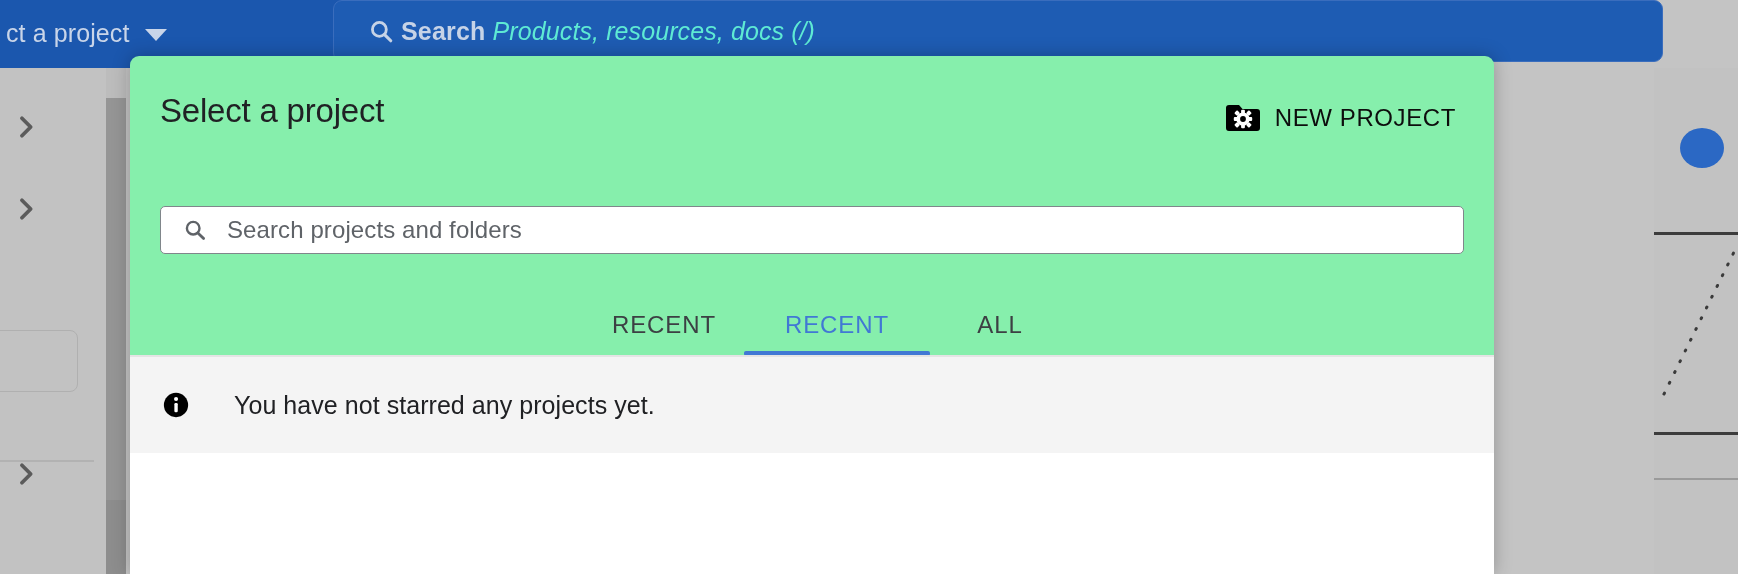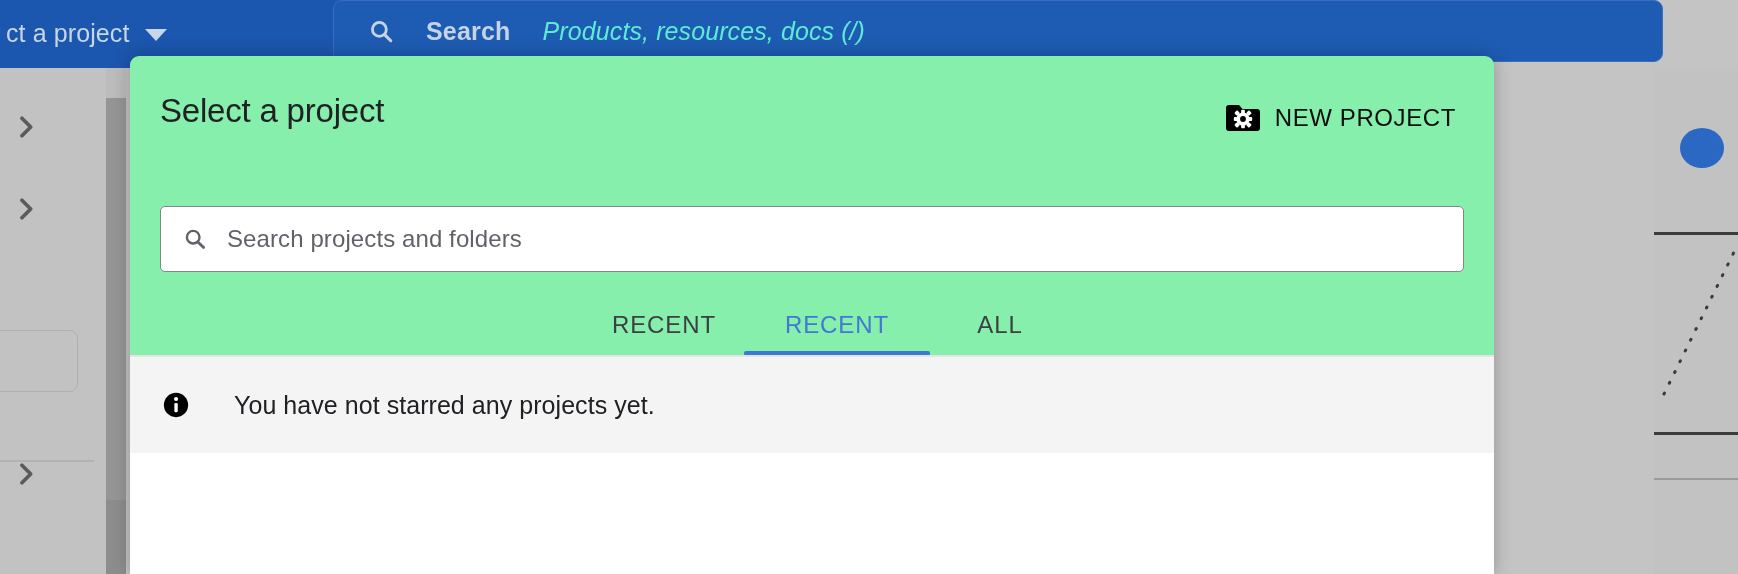--- a/index.html
+++ b/index.html
@@ -70,21 +70,21 @@
     top: 0px;
     width: 1330px;
     height: 62px;
     border: 1.5px solid #3a6dbd;
     border-radius: 9px;
     background: #1e5cb3;
     box-sizing: border-box;
     display: flex;
     align-items: center;
     padding-left: 34px;
-    gap: 32px;
+    gap: 7px;
   }
   .search-glass {
     width: 26px;
     height: 26px;
     flex: 0 0 auto;
     display: block;
   }
   .search-word {
     color: #c6d3e7;
     font-size: 25px;
@@ -252,21 +252,21 @@
     color: #0d0d0d;
     cursor: pointer;
     white-space: nowrap;
   }
 
   .search-field {
     position: absolute;
     left: 30px;
     top: 150px;
     width: 1304px;
-    height: 66px;
+    height: 48px;
     box-sizing: border-box;
     border: 1.4px solid #80868b;
     border-radius: 5px;
     display: flex;
     align-items: center;
     padding-left: 22px;
     gap: 20px;
     background: #ffffff;
   }
   .search-field-glass {

